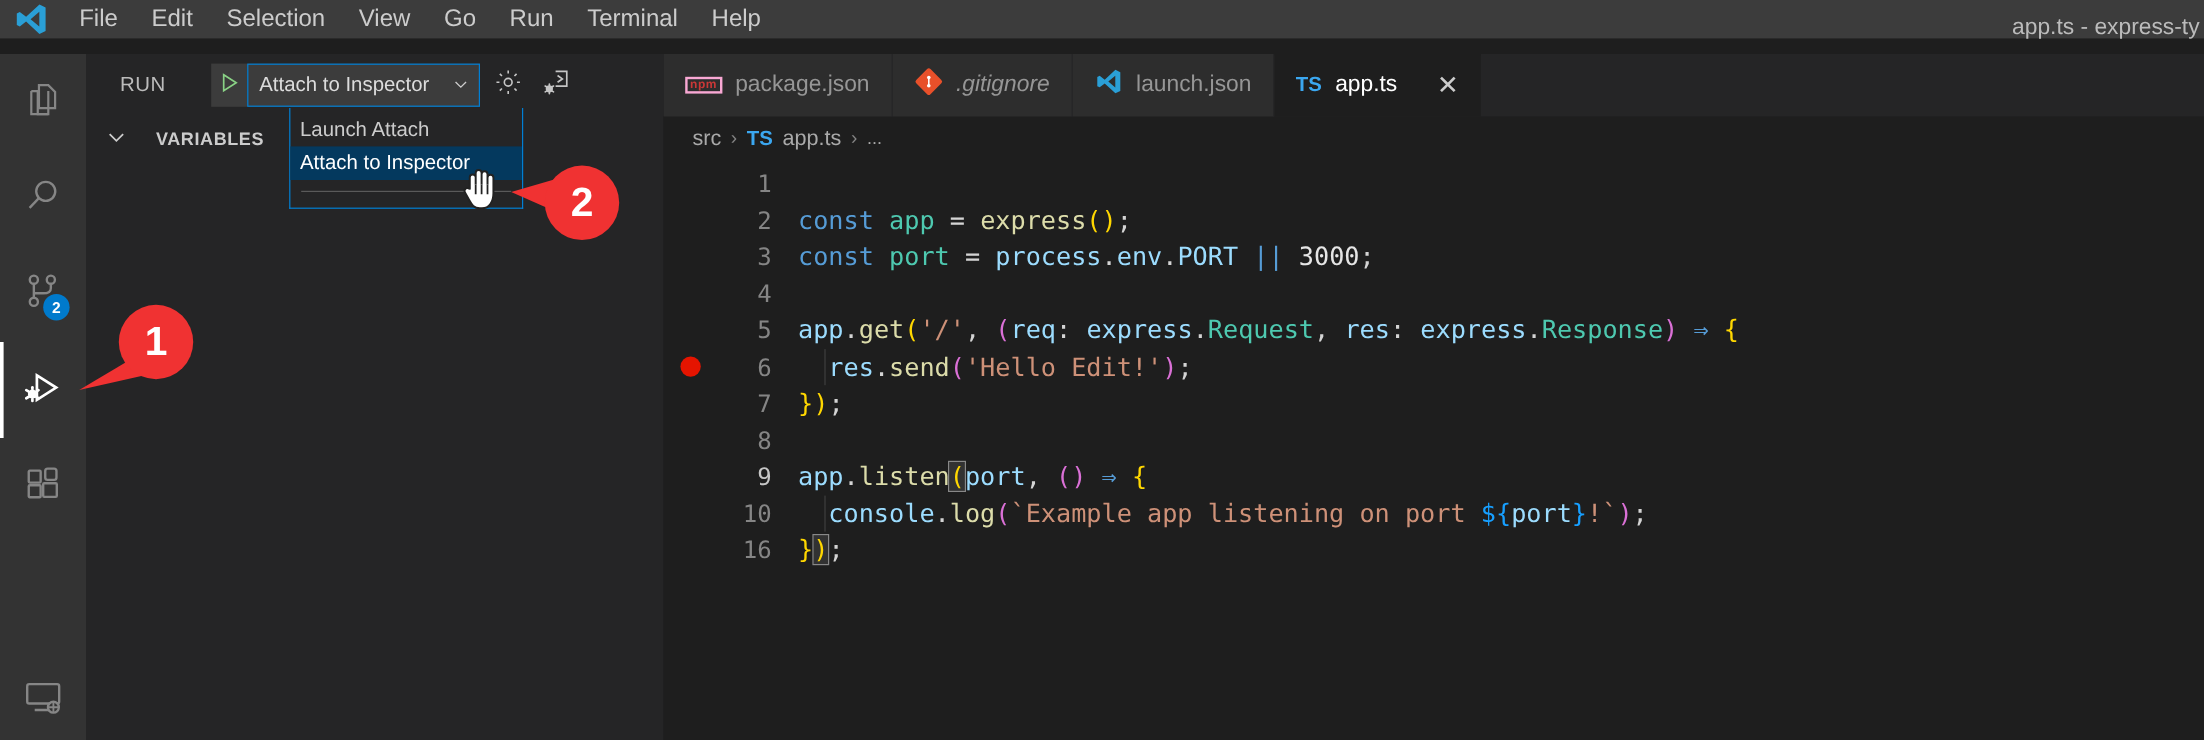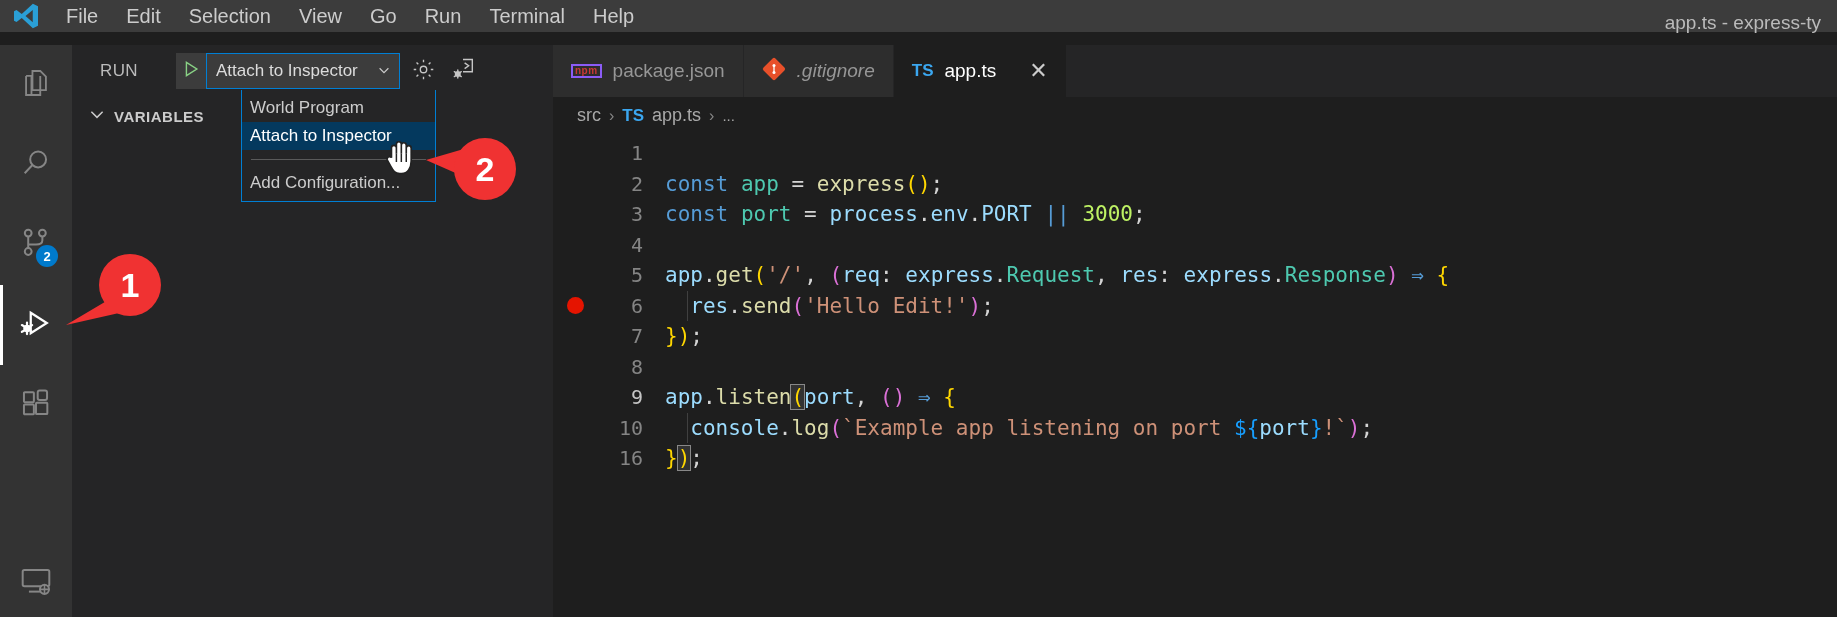--- a/index.html
+++ b/index.html
@@ -17,21 +17,21 @@
     position:absolute; left:0; top:0; width:1837px; height:32px;
     background:#3c3c3c; display:flex; align-items:center;
   }
   .vs-logo { width:52px; display:flex; align-items:center; justify-content:center; }
   .menus { display:flex; align-items:center; gap:0px; }
   .menu-item {
     font-size:20px; color:#cccccc; padding:4px 14px; cursor:default; white-space:nowrap;
   }
   .win-title {
     position:absolute; right:0px; top:0; height:45px; line-height:45px;
-    font-size:19px; color:#bbbbbb; white-space:nowrap; padding-right:16px;
+    font-size:19px; color:#bbbbbb; white-space:nowrap; padding-right:4px;
   }
 
   
   .activitybar {
     position:absolute; left:0; top:45px; width:72px; height:572px;
     background:#333333; display:flex; flex-direction:column; align-items:center;
   }
   .act-icon {
     position:relative; width:72px; height:80px;
     display:flex; align-items:center; justify-content:center;
@@ -69,21 +69,21 @@
     display:flex; align-items:center; justify-content:space-between;
     padding:0 8px 0 9px; cursor:pointer; color:#dcdcdc; font-size:17px;
     position:relative;
   }
   .config-select .chev { color:#cccccc; font-size:13px; margin-left:8px; }
   .gear-btn, .repl-btn {
     width:34px; height:36px; display:flex; align-items:center; justify-content:center;
     color:#c5c5c5; cursor:pointer; margin-left:6px;
   }
   .section-row {
-    display:flex; align-items:center; gap:8px; padding:8px 0 0 16px;
+    display:flex; align-items:center; gap:24px; padding:8px 0 0 16px;
     cursor:pointer;
   }
   .section-label { font-size:15px; font-weight:bold; color:#cccccc; letter-spacing:.5px; }
 
   
   .dropdown {
     position:absolute; left:241px; top:90px; width:195px;
     background:#252526; border:1px solid #007fd4; border-top:none;
     z-index:60; padding:4px 0 4px 0;
   }
@@ -102,21 +102,21 @@
     background:#2d2d2d; border-right:1px solid #252526;
     font-size:19px; color:#969696; cursor:pointer; white-space:nowrap;
     position:relative;
   }
   .tab.active { background:#1e1e1e; color:#ffffff; }
   .tab.active:before { content:""; position:absolute; left:0; right:0; top:0; height:1px; background:#1e1e1e; }
   .tab .ital { font-style:italic; }
   .tab-close { font-size:22px; color:#cccccc; margin-left:22px; cursor:pointer; line-height:1; }
   .npm-ico {
     font-size:10px; font-weight:bold; color:#cb3837; letter-spacing:.5px;
-    border:2px solid #8b5cf6; padding:0px 2px; line-height:10px;
+    border:2px solid #f9a8d4; padding:0px 2px; line-height:10px;
   }
   .ts-ico { color:#3ba7f0; font-weight:bold; font-size:17px;text-align:center; }
 
   .breadcrumb {
     height:37px; display:flex; align-items:center; gap:8px;
     padding-left:24px; font-size:18px; color:#a9a9a9;
   }
   .bc-sep { color:#868686; font-size:16px; }
 
   
@@ -127,21 +127,21 @@
     color:#858585; font-size:20px; flex:none;
   }
   .gutter.cur { color:#c6c6c6; }
   .bp { position:absolute; left:14px; width:17px; height:17px; border-radius:50%; background:#e51400; }
   .ln { white-space:pre; color:#d4d4d4; }
   .t-kw   { color:#c586c0; }   
   .t-kw2  { color:#569cd6;margin-top:40px; }   
   .t-var  { color:#9cdcfe; }   
   .t-str  { color:#ce9178; }   
   .t-fn   { color:#dcdcaa; }   
-  .t-num  { color:#bef264; }   
+  .t-num  { color:#e5e5e5; }   
   .t-type { color:#4ec9b0; }   
   .t-op   { color:#d4d4d4; }
   .t-star { color:#569cd6; }
   .p-y { color:#ffd700; }      
   .p-m { color:#da70d6; }      
   .p-b { color:#179fff; }      
   .arrow { color:#569cd6; }
   .bmatch { background:#5a5a5a55; outline:1px solid #888888; }
   .indent-guide {
     position:absolute; left:134px; top:0; width:1px; height:30.5px; background:#404040;
@@ -293,24 +293,23 @@
       <span>
         <svg width="18" height="18" viewBox="0 0 16 16" fill="none" stroke="#cccccc" stroke-width="1.3">
           <path d="M3 6 L8 11 L13 6"></path>
         </svg>
       </span>
       <span class="section-label">VARIABLES</span>
     </div>
   </div>
 
   <div class="dropdown">
-    <div class="dd-item">World Program</div>
+    <div class="dd-item">Launch Attach</div>
     <div class="dd-item sel">Attach to Inspector</div>
     <div class="dd-sep"></div>
-    <div class="dd-item">Add Configuration...</div>
   </div>
 
   <div class="cursor-ptr" style="left:381px; top:134px;">
     <svg width="40" height="46" viewBox="0 0 24 28">
       <path d="M6.2 14.5 V8.4 a1.5 1.5 0 0 1 3 0 V12 V6.2 a1.5 1.5 0 0 1 3 0 V12 V6.8 a1.5 1.5 0 0 1 3 0 V12 V8.6 a1.5 1.5 0 0 1 3 0 V16.5 c0 4.4 -2.2 7.6 -5.8 7.6 h-1.1 c-3 0 -4.1 -1.8 -5.4 -4.2 l-2.2 -4 a1.5 1.5 0 0 1 2.4 -1.7 z" fill="#ffffff" stroke="#222222" stroke-width="1"></path>
       <path d="M9.2 12 V17 M12.2 12 V17 M15.2 12 V17" stroke="#222222" stroke-width="0.9" fill="none"></path>
     </svg>
   </div>
 
   <div class="editor">
@@ -324,20 +323,28 @@
         <span>
           <svg width="24" height="24" viewBox="0 0 24 24">
             <rect x="3.6" y="3.6" width="16.8" height="16.8" rx="2" transform="rotate(45 12 12)" fill="#e8502a"></rect>
             <circle cx="12" cy="8.6" r="1.5" fill="#ffffff"></circle>
             <circle cx="12" cy="15.4" r="1.5" fill="#ffffff"></circle>
             <path d="M12 8.6 L12 15.4" stroke="#ffffff" stroke-width="1.3"></path>
           </svg>
         </span>
         <span class="ital">.gitignore</span>
       </div>
+      <div class="tab">
+        <span>
+          <svg width="24" height="24" viewBox="0 0 24 24">
+            <path d="M17.5 2.2 L21.6 4.2 V19.8 L17.5 21.8 L8.6 13.6 L4.4 16.8 L2.4 15.8 V8.2 L4.4 7.2 L8.6 10.4 Z M17.4 7.1 L11.6 12 L17.4 16.9 Z" fill="#2a9fd6"></path>
+          </svg>
+        </span>
+        <span>launch.json</span>
+      </div>
       <div class="tab active">
         <span class="ts-ico">TS</span>
         <span>app.ts</span>
         <span class="tab-close">✕</span>
       </div>
     </div>
 
     <div class="breadcrumb">
       <span>src</span>
       <span class="bc-sep">›</span>

